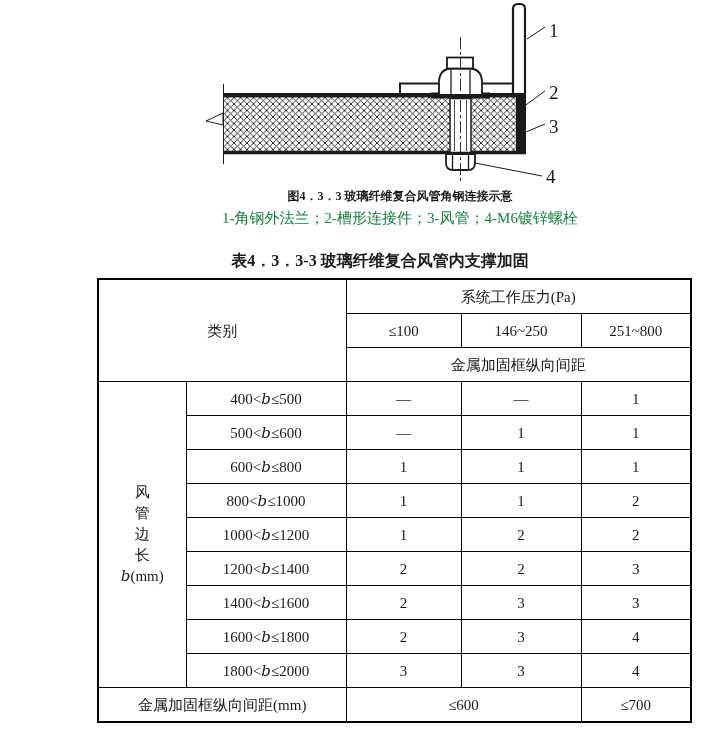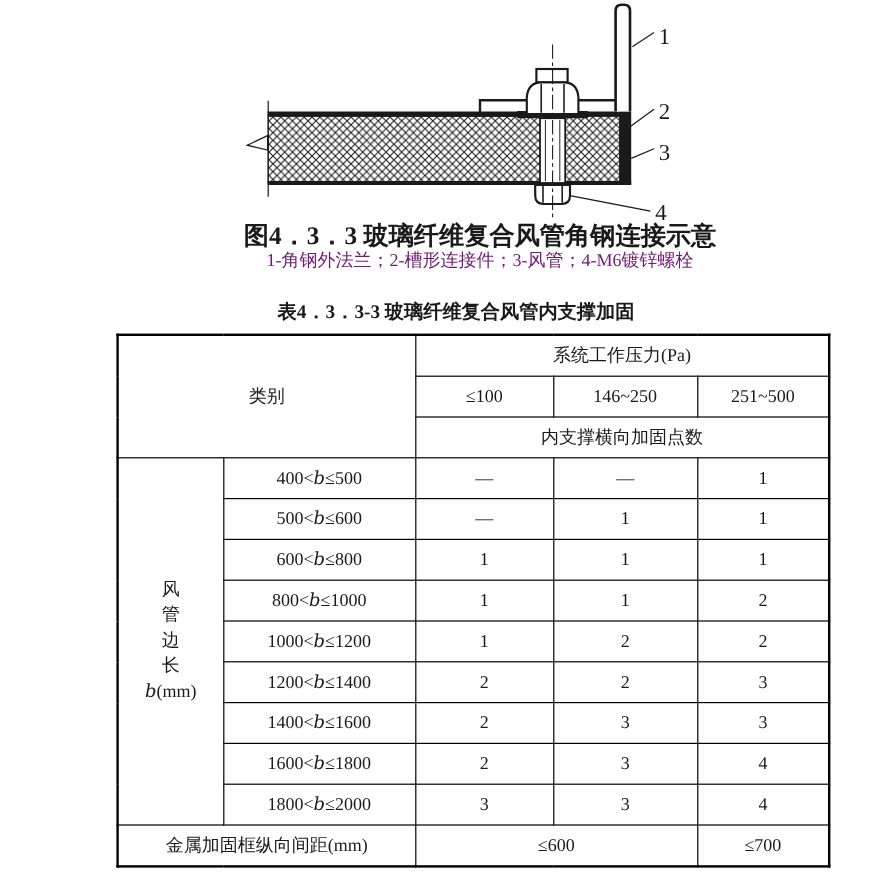--- a/index.html
+++ b/index.html
@@ -5,25 +5,25 @@
   html,body{margin:0;padding:0;}
   body{
     width:726px;height:729px;background:#ffffff;
     font-family:"Liberation Serif","DejaVu Serif",serif;
     color:#1a1a1a;
   }
   .page{position:relative;width:726px;height:729px;overflow:hidden;background:#ffffff;}
   .diagram{position:absolute;left:0;top:0;}
   .fig-caption{
     position:absolute;top:186px;left:74px;width:652px;
-    text-align:center;font-weight:bold;font-size:21px;line-height:20px;
+    text-align:center;font-weight:bold;font-size:12px;line-height:20px;
   }
   .fig-legend{
     position:absolute;top:209px;left:74px;width:652px;
-    text-align:center;font-size:15px;line-height:19px;color:#701a75;
+    text-align:center;font-size:15px;line-height:19px;color:#15803d;
   }
   .tbl-title{
     position:absolute;top:251px;left:30px;width:700px;
     text-align:center;font-weight:bold;font-size:16px;line-height:20px;
   }
   table.main{
     position:absolute;left:97px;top:278px;
     border-collapse:collapse;table-layout:fixed;
     border:2.5px solid #000000;
   }
@@ -105,24 +105,24 @@
         <col style="width:110px">
     </colgroup>
     <tbody>
       <tr>
         <td colspan="2" rowspan="3">类别</td>
         <td colspan="3">系统工作压力(Pa)</td>
       </tr>
       <tr>
         <td>≤100</td>
         <td>146~250</td>
-        <td>251~500</td>
+        <td>251~800</td>
       </tr>
       <tr>
-        <td colspan="3">内支撑横向加固点数</td>
+        <td colspan="3">金属加固框纵向间距</td>
       </tr>
     </tbody>
     <tbody id="tbody">
         <tr>
           <td rowspan="9" class="vhead">
             <span>风</span>
             <span>管</span>
             <span>边</span>
             <span>长</span>
             <span><i>b</i>(mm)</span>

